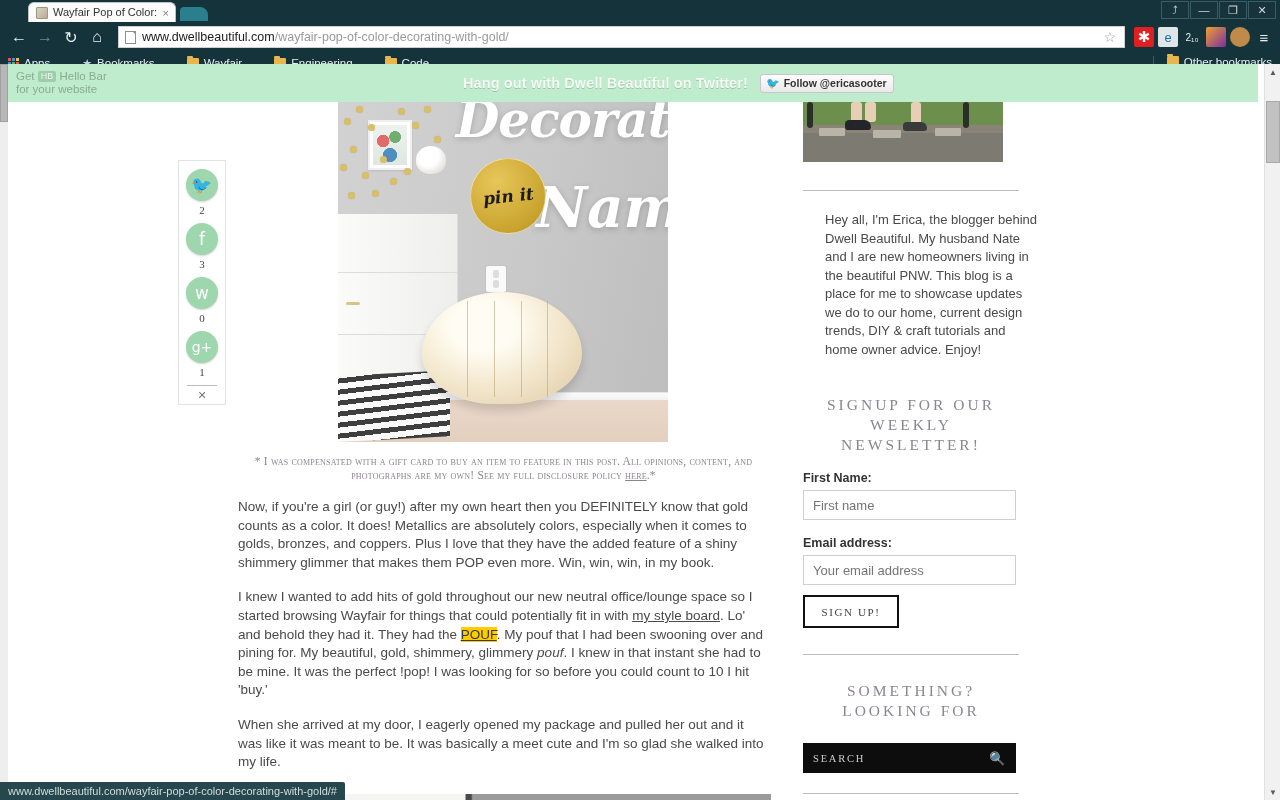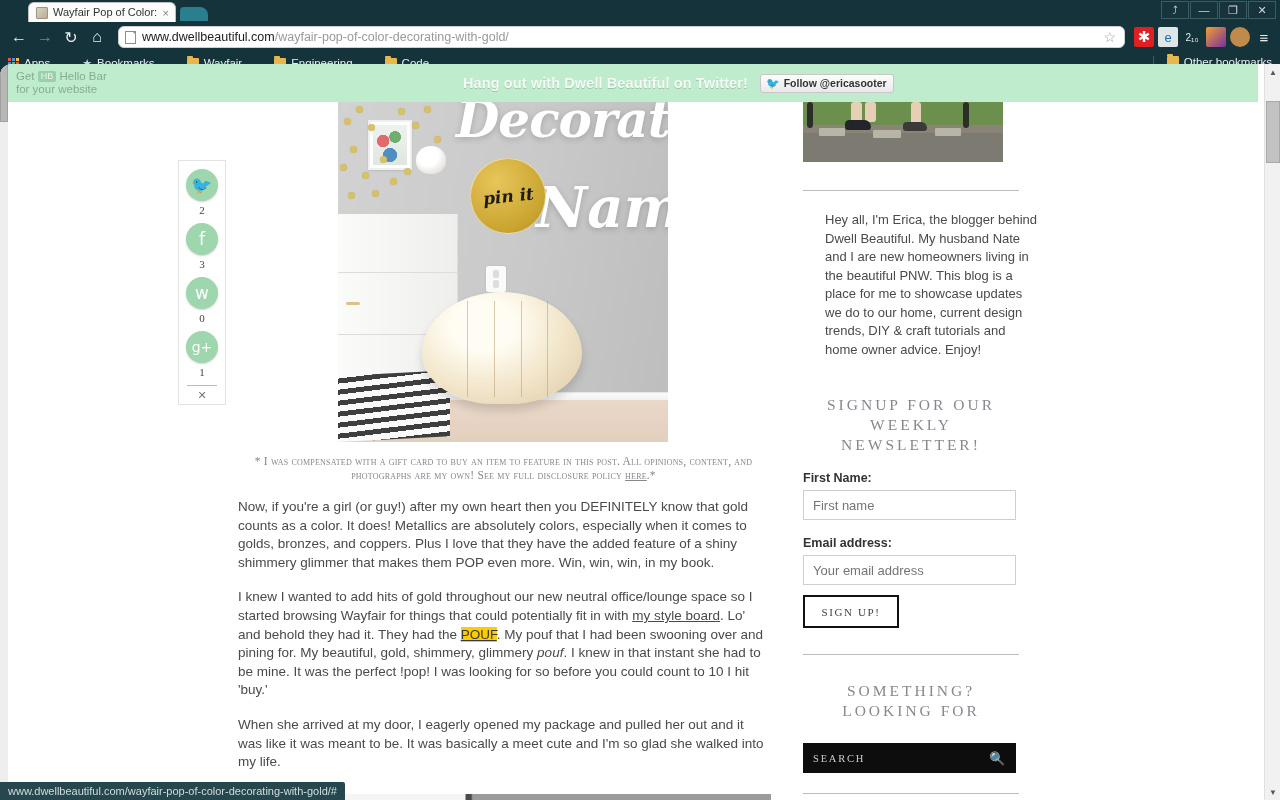--- a/index.html
+++ b/index.html
@@ -52,21 +52,21 @@
     height: 30px; background: #15333b;
     display: flex; align-items: center; padding: 0 6px;
   }
   .nav-icon {
     width: 26px; height: 26px; display: flex; align-items: center;
     justify-content: center; color: #e7eef0; font-size: 16px;
   }
   .nav-icon.fwd { color: #6c8c93; }
   .omnibox {
     flex: 1; height: 22px; background: #fff; border: 1px solid #cfcfcf;
-    border-radius: 6px; display: flex; align-items: center;
+    border-radius: 0; display: flex; align-items: center;
     margin: 0 5px 0 8px; padding: 0 6px; overflow: hidden;
   }
   .page-icon {
     width: 11px; height: 13px; background: #fff; border: 1px solid #8d8d8d;
     position: relative; margin-right: 6px; flex: 0 0 11px;
   }
   .page-icon::after {
     content: ""; position: absolute; right: -1px; top: -1px;
     border-width: 0 4px 4px 0; border-style: solid;
     border-color: transparent #8d8d8d transparent transparent;
@@ -112,21 +112,21 @@
   .bm-folder::before {
     content:""; position:absolute; top:-2px; left:0; width:6px; height:2px;
     background:#e8b64c; border-radius:1px 1px 0 0;
   }
   .bm-right { margin-left: auto; display: flex; align-items: flex-start; gap: 5px; }
   .bm-sep { width:1px; height:14px; background:#3a5c64; margin-right:8px; }
 
   
   .viewport {
     position: absolute; top: 64px; left: 0; width: 1280px; height: 736px;
-    background: #fff; overflow: hidden; border-radius: 12px;
+    background: #fff; overflow: hidden;
   }
   .page-scroll-left {
     position: absolute; left: 0; top: 0; width: 8px; height: 736px;
     background: #eeeeee;
   }
   .page-scroll-left .thumb-l {
     position: absolute; top: 0; left: 0; width: 8px; height: 58px;
     background: #b7b7b7; border: 1px solid #a0a0a0;
   }
 

